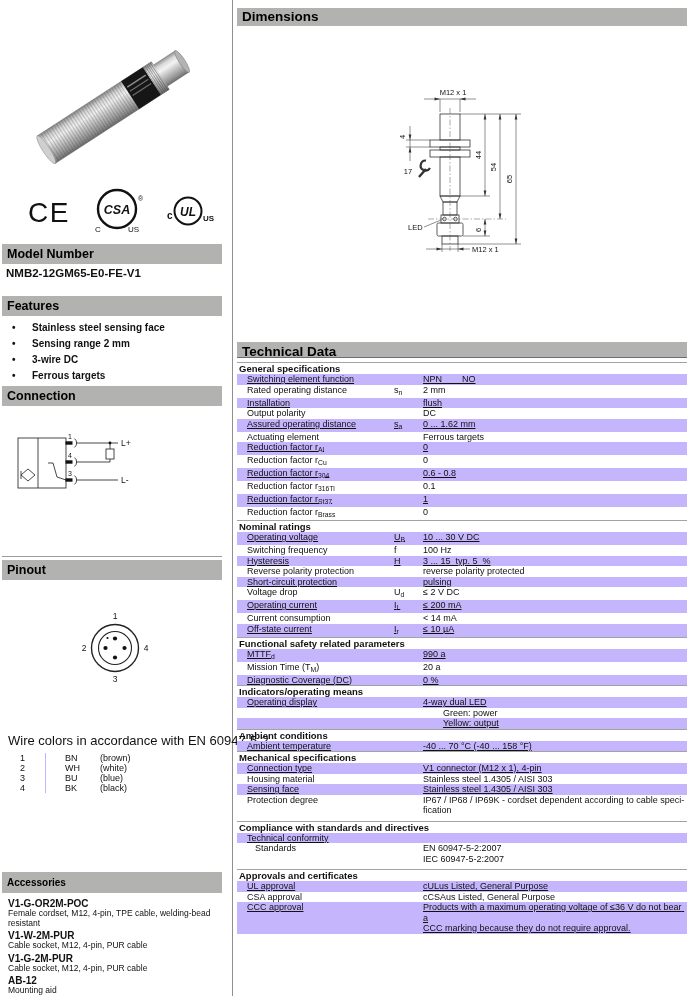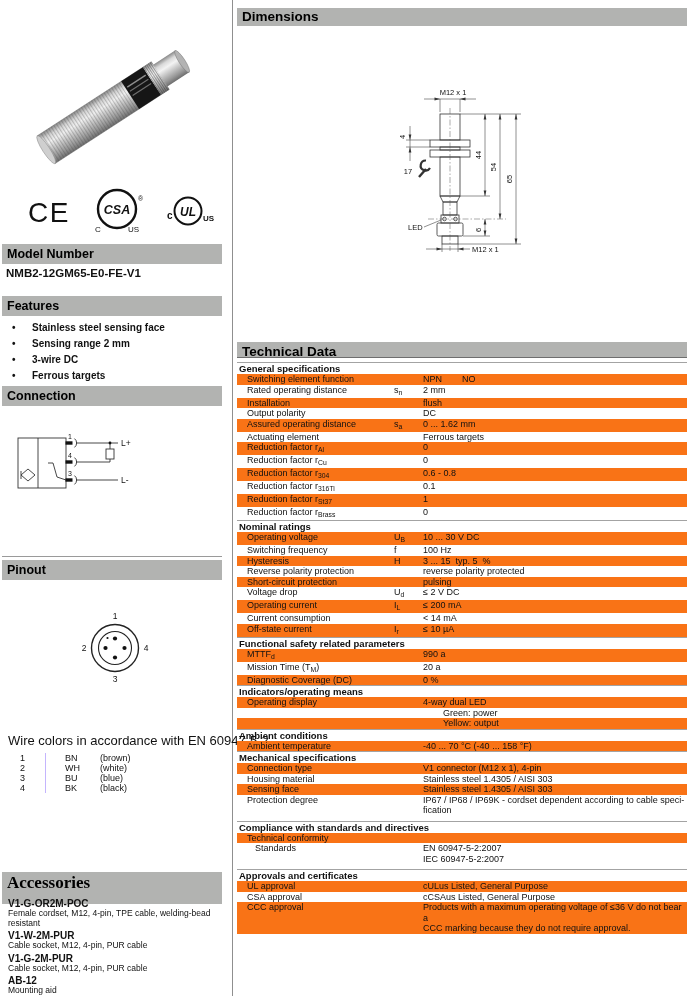--- a/index.html
+++ b/index.html
@@ -5,40 +5,40 @@
   html,body{margin:0;padding:0;background:#fff;}
   .page{position:relative;width:690px;height:996px;background:#fff;overflow:hidden;
         font-family:"Liberation Sans","DejaVu Sans",sans-serif;color:#111;}
   .coldiv{position:absolute;left:232px;top:0;width:1px;height:996px;background:#8f8f8f;}
   .bar{position:absolute;background:#b2b3b1;color:#000;font-weight:bold;box-sizing:border-box;padding-left:5px;}
   .bar.l{left:2px;width:220px;height:20px;font-size:12.5px;line-height:20px;}
   .bar.r{left:237px;width:450px;font-size:13.5px;}
   #dims-bar{top:8px;height:18px;line-height:18px;}
   #tech-bar{top:342px;height:16px;line-height:20px;border-bottom:1px solid #6e6e6e;}
   #model-bar{top:244px;} #features-bar{top:296px;} #conn-bar{top:386px;}
-  #pinout-bar{top:560px;} #acc-bar{top:872px;height:32px;line-height:22px;font-size:17px;font-family:Liberation Serif, serif;}
+  #pinout-bar{top:560px;} #acc-bar{top:872px;height:21px;line-height:22px;font-size:10px;}
   #model-number{position:absolute;left:6px;top:267px;font-size:11.5px;font-weight:bold;}
   #features-list{position:absolute;left:8px;top:322px;width:212px;}
   .feat{display:flex;font-weight:bold;font-size:10px;line-height:11px;margin-bottom:5px;}
   .feat .blt{width:20px;padding-left:4px;}
   .hline{position:absolute;left:2px;top:556px;width:220px;height:1px;background:#9a9a9a;}
   #wire-note{position:absolute;left:8px;top:733px;font-size:13px;}
   #wire-table{position:absolute;left:14px;top:753px;font-size:9px;}
   .wrow{display:grid;grid-template-columns:31px 55px auto;line-height:10px;}
   .wpin{padding-left:6px;}
   .wcode{border-left:1px solid #c4b5fd;padding-left:19px;}
   #acc-list{position:absolute;left:8px;top:896px;width:210px;}
   .acc-name{font-weight:bold;font-size:10px;line-height:11px;margin-top:2px;}
   .acc-desc{font-size:8.5px;line-height:9.5px;}
   #tech-table{position:absolute;left:237px;top:362px;width:450px;font-size:9px;}
   .tsec{font-weight:bold;font-size:9.5px;border-top:1px solid #a3a3a3;height:11px;line-height:11px;padding-left:2px;}
   .tgap{height:5px;}
   .trow{display:grid;grid-template-columns:147px 29px 1fr;padding-left:10px;box-sizing:border-box;
         line-height:10.5px;min-height:10.5px;}
-  .trow.shade{background:#f97316;}
+  .trow.shade{background:#c4b5fd;text-decoration:underline;}
   .tval{white-space:pre-wrap;}
   .tval.vindent{padding-left:20px;}
   .tlabel.lindent{padding-left:8px;}
   .sub{font-size:6.8px;vertical-align:-1.5px;}
   svg{position:absolute;overflow:visible;}
   svg text{font-family:"Liberation Sans","DejaVu Sans",sans-serif;fill:#111;}
 </style>
 </head>
 <body>
 

